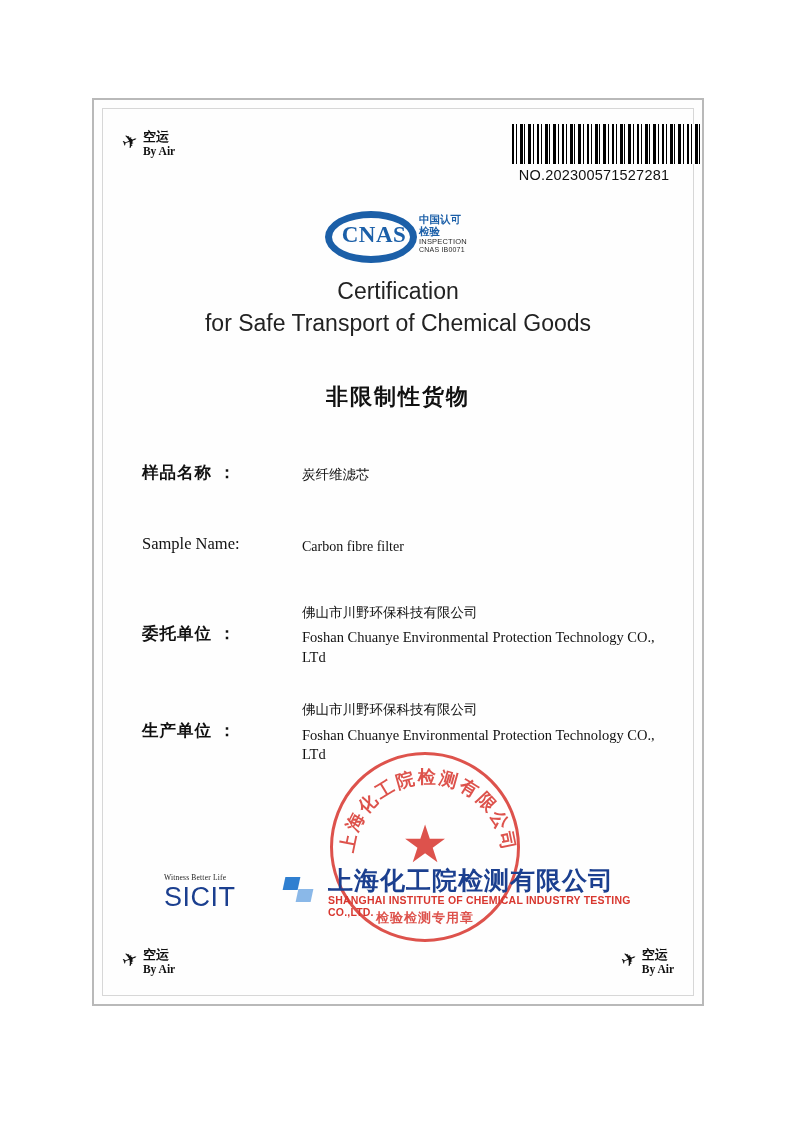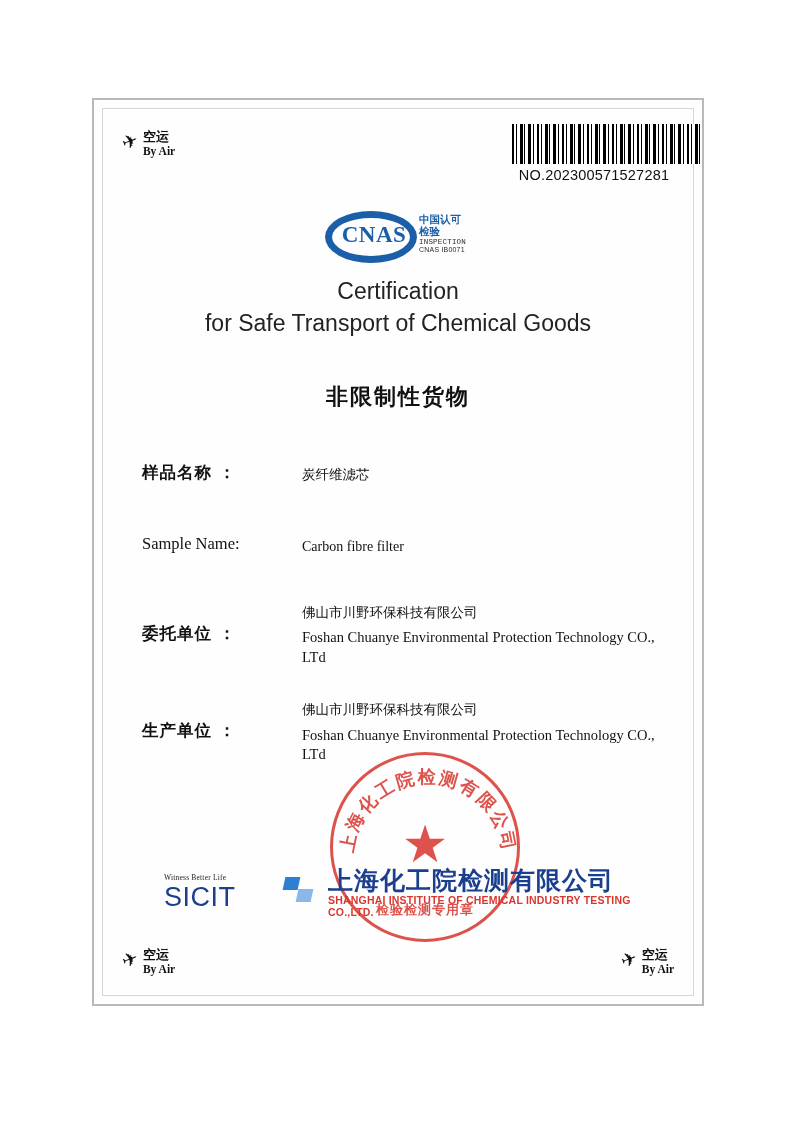--- a/index.html
+++ b/index.html
@@ -178,21 +178,21 @@
   }
   .cnas-side .l2 {
     font-size: 10.5px;
     color: #1b5fa8;
     font-weight: bold;
     font-family: "Liberation Sans", sans-serif;
   }
   .cnas-side .l3 {
     font-size: 7.5px;
     color: #2a2a2a;
-    font-family: Liberation Mono, monospace;
+    font-family: Liberation Sans, sans-serif;
     letter-spacing: 0.2px;
   }
   .cnas-side .l4 {
     font-size: 7px;
     color: #2a2a2a;
     font-family: "Liberation Sans", sans-serif;
     letter-spacing: 0.2px;
   }
 
   .title-cn {
@@ -321,21 +321,21 @@
     fill: #d8372f;
     font-family: "DejaVu Sans", sans-serif;
     font-size: 18px;
     font-weight: bold;
     letter-spacing: 2.5px;
   }
   .stamp-bottom-text {
     position: absolute;
     left: 0;
     right: 0;
-    bottom: 20px;
+    bottom: 12px;
     text-align: center;
     color: #d8372f;
     font-family: "DejaVu Sans", sans-serif;
     font-size: 13px;
     font-weight: bold;
     letter-spacing: 1px;
   }
 
   
   .company-block {

